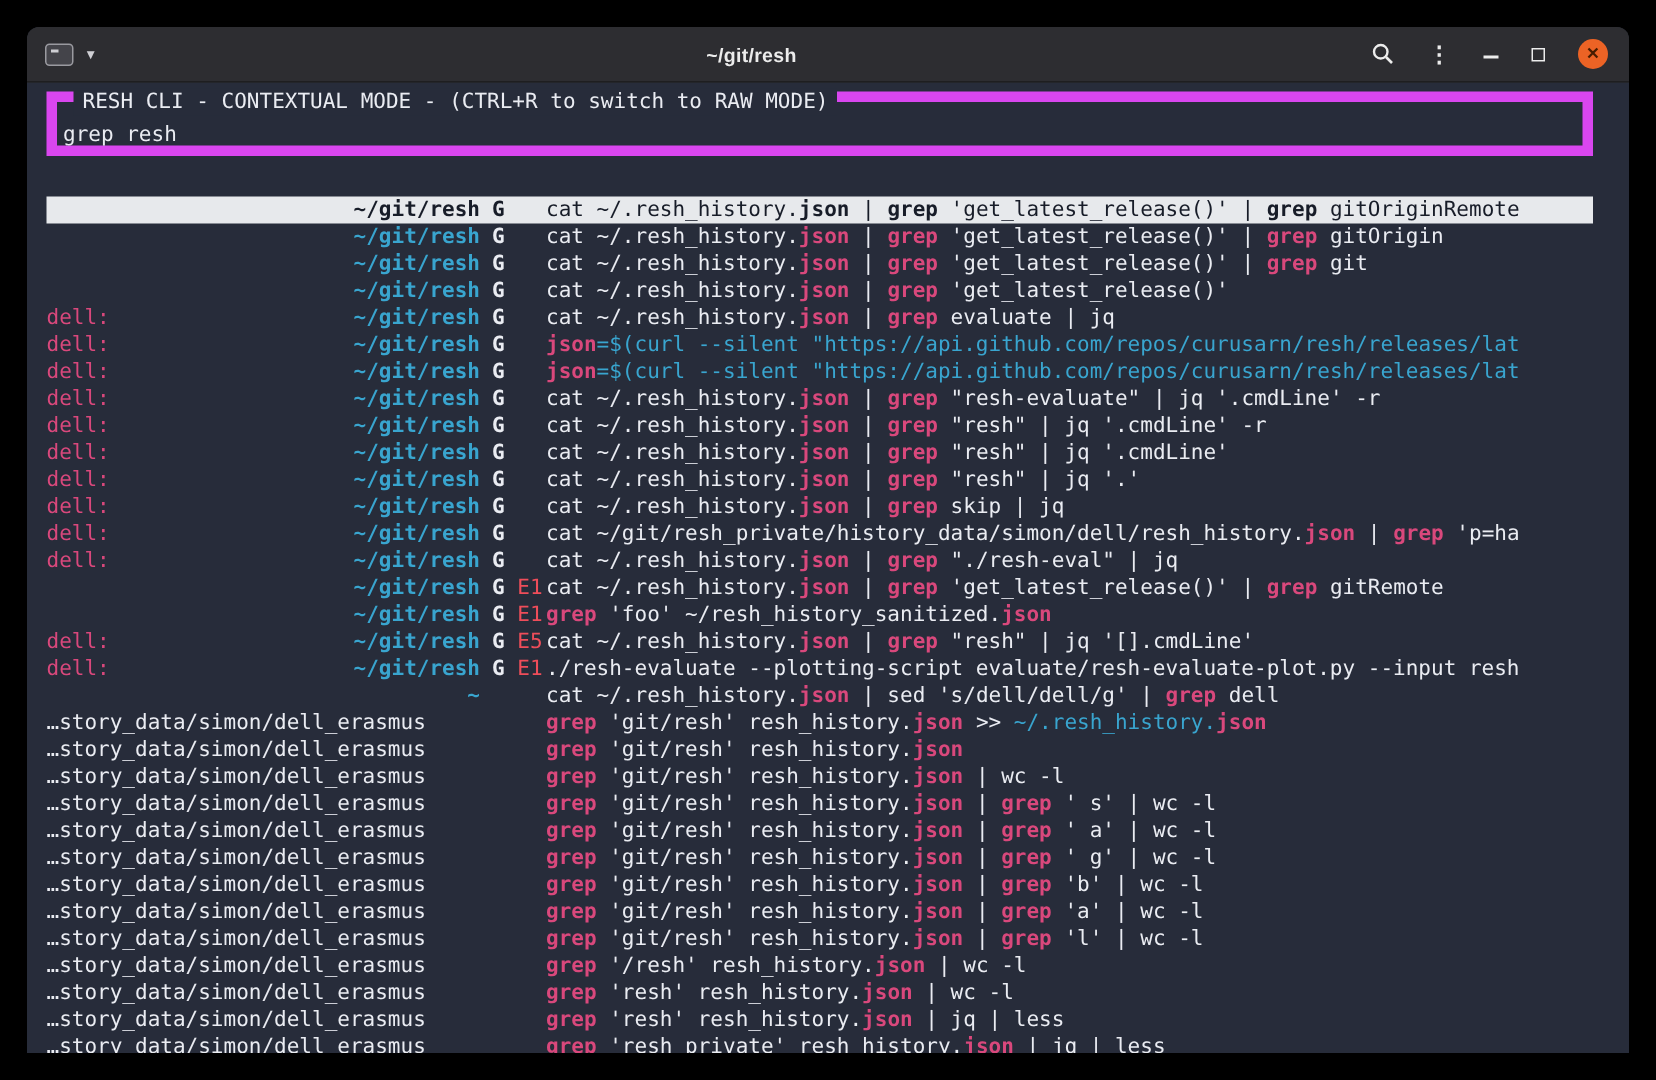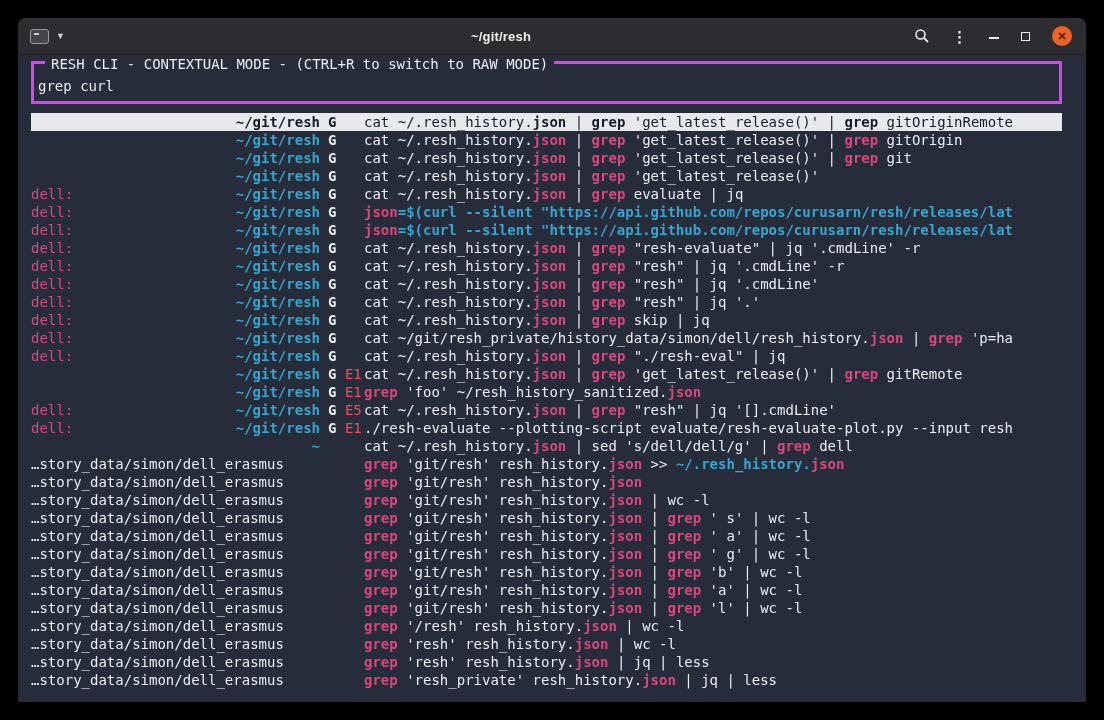--- a/index.html
+++ b/index.html
@@ -24,36 +24,36 @@
   .tb-right{display:flex;align-items:center;gap:22px;width:220px;justify-content:flex-end}
   .tb-right svg{display:block}
   .kebab{font-size:15px;font-weight:bold;line-height:1;color:#ececec}
   .min-glyph{display:inline-block;width:10px;height:2px;background:#ececec;margin-bottom:-4px}
   .restore-glyph{display:inline-block;width:9px;height:9px;border:1.5px solid #ececec}
   .close-btn{width:20px;height:20px;border-radius:50%;background:var(--close);
     display:flex;align-items:center;justify-content:center;color:#471c00;
     font-size:11px;font-weight:bold;line-height:1}
   
   .content{padding:6px 24px 0 13px;font-size:14px;line-height:18px;color:var(--fg)}
-  .resh-box{border:3px solid #d946ef;position:relative;height:43px;
-    padding:13px 6px 0 4px;margin-bottom:9px}
+  .resh-box{border:7px solid #d946ef;position:relative;height:43px;
+    padding:13px 6px 0 4px;margin-bottom:27px}
   .box-title{position:absolute;top:-9px;left:11px;background:var(--bg);
     padding:0 6px;white-space:pre;color:var(--fg)}
   .query{white-space:pre}
   .rows{white-space:pre}
   .row{display:flex;height:18px;line-height:18px;white-space:pre;overflow:hidden}
   .row.sel{background:var(--selbg)}
   .row.sel span{color:var(--selfg) !important}
   .host{flex:none;width:203px;overflow:visible}
   .path{flex:none;width:86px;text-align:right;color:var(--blue);font-weight:bold}
   .flags{flex:none;width:44px;padding-left:8px}
   .cmd{flex:1;overflow:hidden}
   .c-fg{color:var(--fg)}
   .c-m{color:var(--pink);font-weight:bold}
-  .c-b{color:var(--blue);font-weight:bold}
+  .c-b{color:var(--blue);font-weight:normal}
   .c-r{color:var(--red);font-weight:normal}
   .c-g{color:var(--fg);font-weight:bold}
   .c-hm{color:var(--pink)}
 </style>
 </head>
 <body>
 
 <div class="window">
   <div class="titlebar">
     <div class="tb-left">
@@ -70,17 +70,17 @@
       </span>
       <span class="kebab">⋮</span>
       <span class="min-glyph"></span>
       <span class="restore-glyph"></span>
       <span class="close-btn">✕</span>
     </div>
   </div>
   <div class="content">
     <div class="resh-box">
       <span class="box-title">RESH CLI - CONTEXTUAL MODE - (CTRL+R to switch to RAW MODE)</span>
-      <div class="query">grep curl</div>
+      <div class="query">grep resh</div>
     </div>
     <div class="rows"><div class="row sel"><span class="host c-fg"></span><span class="path">~/git/resh</span><span class="flags"><span class="c-g">G</span></span><span class="cmd"><span class="c-fg">cat ~/.resh_history.</span><span class="c-m">json</span><span class="c-fg"> | </span><span class="c-m">grep</span><span class="c-fg"> 'get_latest_release()' | </span><span class="c-m">grep</span><span class="c-fg"> gitOriginRemote</span></span></div><div class="row"><span class="host c-fg"></span><span class="path">~/git/resh</span><span class="flags"><span class="c-g">G</span></span><span class="cmd"><span class="c-fg">cat ~/.resh_history.</span><span class="c-m">json</span><span class="c-fg"> | </span><span class="c-m">grep</span><span class="c-fg"> 'get_latest_release()' | </span><span class="c-m">grep</span><span class="c-fg"> gitOrigin</span></span></div><div class="row"><span class="host c-fg"></span><span class="path">~/git/resh</span><span class="flags"><span class="c-g">G</span></span><span class="cmd"><span class="c-fg">cat ~/.resh_history.</span><span class="c-m">json</span><span class="c-fg"> | </span><span class="c-m">grep</span><span class="c-fg"> 'get_latest_release()' | </span><span class="c-m">grep</span><span class="c-fg"> git</span></span></div><div class="row"><span class="host c-fg"></span><span class="path">~/git/resh</span><span class="flags"><span class="c-g">G</span></span><span class="cmd"><span class="c-fg">cat ~/.resh_history.</span><span class="c-m">json</span><span class="c-fg"> | </span><span class="c-m">grep</span><span class="c-fg"> 'get_latest_release()'</span></span></div><div class="row"><span class="host c-hm">dell:</span><span class="path">~/git/resh</span><span class="flags"><span class="c-g">G</span></span><span class="cmd"><span class="c-fg">cat ~/.resh_history.</span><span class="c-m">json</span><span class="c-fg"> | </span><span class="c-m">grep</span><span class="c-fg"> evaluate | jq</span></span></div><div class="row"><span class="host c-hm">dell:</span><span class="path">~/git/resh</span><span class="flags"><span class="c-g">G</span></span><span class="cmd"><span class="c-m">json</span><span class="c-b">=$(curl --silent "https://api.github.com/repos/curusarn/resh/releases/lat</span></span></div><div class="row"><span class="host c-hm">dell:</span><span class="path">~/git/resh</span><span class="flags"><span class="c-g">G</span></span><span class="cmd"><span class="c-m">json</span><span class="c-b">=$(curl --silent "https://api.github.com/repos/curusarn/resh/releases/lat</span></span></div><div class="row"><span class="host c-hm">dell:</span><span class="path">~/git/resh</span><span class="flags"><span class="c-g">G</span></span><span class="cmd"><span class="c-fg">cat ~/.resh_history.</span><span class="c-m">json</span><span class="c-fg"> | </span><span class="c-m">grep</span><span class="c-fg"> "resh-evaluate" | jq '.cmdLine' -r</span></span></div><div class="row"><span class="host c-hm">dell:</span><span class="path">~/git/resh</span><span class="flags"><span class="c-g">G</span></span><span class="cmd"><span class="c-fg">cat ~/.resh_history.</span><span class="c-m">json</span><span class="c-fg"> | </span><span class="c-m">grep</span><span class="c-fg"> "resh" | jq '.cmdLine' -r</span></span></div><div class="row"><span class="host c-hm">dell:</span><span class="path">~/git/resh</span><span class="flags"><span class="c-g">G</span></span><span class="cmd"><span class="c-fg">cat ~/.resh_history.</span><span class="c-m">json</span><span class="c-fg"> | </span><span class="c-m">grep</span><span class="c-fg"> "resh" | jq '.cmdLine'</span></span></div><div class="row"><span class="host c-hm">dell:</span><span class="path">~/git/resh</span><span class="flags"><span class="c-g">G</span></span><span class="cmd"><span class="c-fg">cat ~/.resh_history.</span><span class="c-m">json</span><span class="c-fg"> | </span><span class="c-m">grep</span><span class="c-fg"> "resh" | jq '.'</span></span></div><div class="row"><span class="host c-hm">dell:</span><span class="path">~/git/resh</span><span class="flags"><span class="c-g">G</span></span><span class="cmd"><span class="c-fg">cat ~/.resh_history.</span><span class="c-m">json</span><span class="c-fg"> | </span><span class="c-m">grep</span><span class="c-fg"> skip | jq</span></span></div><div class="row"><span class="host c-hm">dell:</span><span class="path">~/git/resh</span><span class="flags"><span class="c-g">G</span></span><span class="cmd"><span class="c-fg">cat ~/git/resh_private/history_data/simon/dell/resh_history.</span><span class="c-m">json</span><span class="c-fg"> | </span><span class="c-m">grep</span><span class="c-fg"> 'p=ha</span></span></div><div class="row"><span class="host c-hm">dell:</span><span class="path">~/git/resh</span><span class="flags"><span class="c-g">G</span></span><span class="cmd"><span class="c-fg">cat ~/.resh_history.</span><span class="c-m">json</span><span class="c-fg"> | </span><span class="c-m">grep</span><span class="c-fg"> "./resh-eval" | jq</span></span></div><div class="row"><span class="host c-fg"></span><span class="path">~/git/resh</span><span class="flags"><span class="c-g">G</span> <span class="c-r">E1</span></span><span class="cmd"><span class="c-fg">cat ~/.resh_history.</span><span class="c-m">json</span><span class="c-fg"> | </span><span class="c-m">grep</span><span class="c-fg"> 'get_latest_release()' | </span><span class="c-m">grep</span><span class="c-fg"> gitRemote</span></span></div><div class="row"><span class="host c-fg"></span><span class="path">~/git/resh</span><span class="flags"><span class="c-g">G</span> <span class="c-r">E1</span></span><span class="cmd"><span class="c-m">grep</span><span class="c-fg"> 'foo' ~/resh_history_sanitized.</span><span class="c-m">json</span></span></div><div class="row"><span class="host c-hm">dell:</span><span class="path">~/git/resh</span><span class="flags"><span class="c-g">G</span> <span class="c-r">E5</span></span><span class="cmd"><span class="c-fg">cat ~/.resh_history.</span><span class="c-m">json</span><span class="c-fg"> | </span><span class="c-m">grep</span><span class="c-fg"> "resh" | jq '[].cmdLine'</span></span></div><div class="row"><span class="host c-hm">dell:</span><span class="path">~/git/resh</span><span class="flags"><span class="c-g">G</span> <span class="c-r">E1</span></span><span class="cmd"><span class="c-fg">./resh-evaluate --plotting-script evaluate/resh-evaluate-plot.py --input resh</span></span></div><div class="row"><span class="host c-fg"></span><span class="path">~</span><span class="flags"></span><span class="cmd"><span class="c-fg">cat ~/.resh_history.</span><span class="c-m">json</span><span class="c-fg"> | sed 's/dell/dell/g' | </span><span class="c-m">grep</span><span class="c-fg"> dell</span></span></div><div class="row"><span class="host c-fg">…story_data/simon/dell_erasmus</span><span class="path"></span><span class="flags"></span><span class="cmd"><span class="c-m">grep</span><span class="c-fg"> 'git/resh' resh_history.</span><span class="c-m">json</span><span class="c-fg"> &gt;&gt; </span><span class="c-b">~/.resh_history.</span><span class="c-m">json</span></span></div><div class="row"><span class="host c-fg">…story_data/simon/dell_erasmus</span><span class="path"></span><span class="flags"></span><span class="cmd"><span class="c-m">grep</span><span class="c-fg"> 'git/resh' resh_history.</span><span class="c-m">json</span></span></div><div class="row"><span class="host c-fg">…story_data/simon/dell_erasmus</span><span class="path"></span><span class="flags"></span><span class="cmd"><span class="c-m">grep</span><span class="c-fg"> 'git/resh' resh_history.</span><span class="c-m">json</span><span class="c-fg"> | wc -l</span></span></div><div class="row"><span class="host c-fg">…story_data/simon/dell_erasmus</span><span class="path"></span><span class="flags"></span><span class="cmd"><span class="c-m">grep</span><span class="c-fg"> 'git/resh' resh_history.</span><span class="c-m">json</span><span class="c-fg"> | </span><span class="c-m">grep</span><span class="c-fg"> ' s' | wc -l</span></span></div><div class="row"><span class="host c-fg">…story_data/simon/dell_erasmus</span><span class="path"></span><span class="flags"></span><span class="cmd"><span class="c-m">grep</span><span class="c-fg"> 'git/resh' resh_history.</span><span class="c-m">json</span><span class="c-fg"> | </span><span class="c-m">grep</span><span class="c-fg"> ' a' | wc -l</span></span></div><div class="row"><span class="host c-fg">…story_data/simon/dell_erasmus</span><span class="path"></span><span class="flags"></span><span class="cmd"><span class="c-m">grep</span><span class="c-fg"> 'git/resh' resh_history.</span><span class="c-m">json</span><span class="c-fg"> | </span><span class="c-m">grep</span><span class="c-fg"> ' g' | wc -l</span></span></div><div class="row"><span class="host c-fg">…story_data/simon/dell_erasmus</span><span class="path"></span><span class="flags"></span><span class="cmd"><span class="c-m">grep</span><span class="c-fg"> 'git/resh' resh_history.</span><span class="c-m">json</span><span class="c-fg"> | </span><span class="c-m">grep</span><span class="c-fg"> 'b' | wc -l</span></span></div><div class="row"><span class="host c-fg">…story_data/simon/dell_erasmus</span><span class="path"></span><span class="flags"></span><span class="cmd"><span class="c-m">grep</span><span class="c-fg"> 'git/resh' resh_history.</span><span class="c-m">json</span><span class="c-fg"> | </span><span class="c-m">grep</span><span class="c-fg"> 'a' | wc -l</span></span></div><div class="row"><span class="host c-fg">…story_data/simon/dell_erasmus</span><span class="path"></span><span class="flags"></span><span class="cmd"><span class="c-m">grep</span><span class="c-fg"> 'git/resh' resh_history.</span><span class="c-m">json</span><span class="c-fg"> | </span><span class="c-m">grep</span><span class="c-fg"> 'l' | wc -l</span></span></div><div class="row"><span class="host c-fg">…story_data/simon/dell_erasmus</span><span class="path"></span><span class="flags"></span><span class="cmd"><span class="c-m">grep</span><span class="c-fg"> '/resh' resh_history.</span><span class="c-m">json</span><span class="c-fg"> | wc -l</span></span></div><div class="row"><span class="host c-fg">…story_data/simon/dell_erasmus</span><span class="path"></span><span class="flags"></span><span class="cmd"><span class="c-m">grep</span><span class="c-fg"> 'resh' resh_history.</span><span class="c-m">json</span><span class="c-fg"> | wc -l</span></span></div><div class="row"><span class="host c-fg">…story_data/simon/dell_erasmus</span><span class="path"></span><span class="flags"></span><span class="cmd"><span class="c-m">grep</span><span class="c-fg"> 'resh' resh_history.</span><span class="c-m">json</span><span class="c-fg"> | jq | less</span></span></div><div class="row"><span class="host c-fg">…story_data/simon/dell_erasmus</span><span class="path"></span><span class="flags"></span><span class="cmd"><span class="c-m">grep</span><span class="c-fg"> 'resh_private' resh_history.</span><span class="c-m">json</span><span class="c-fg"> | jq | less</span></span></div></div>
   </div>
 </div>
 
 </body></html>

